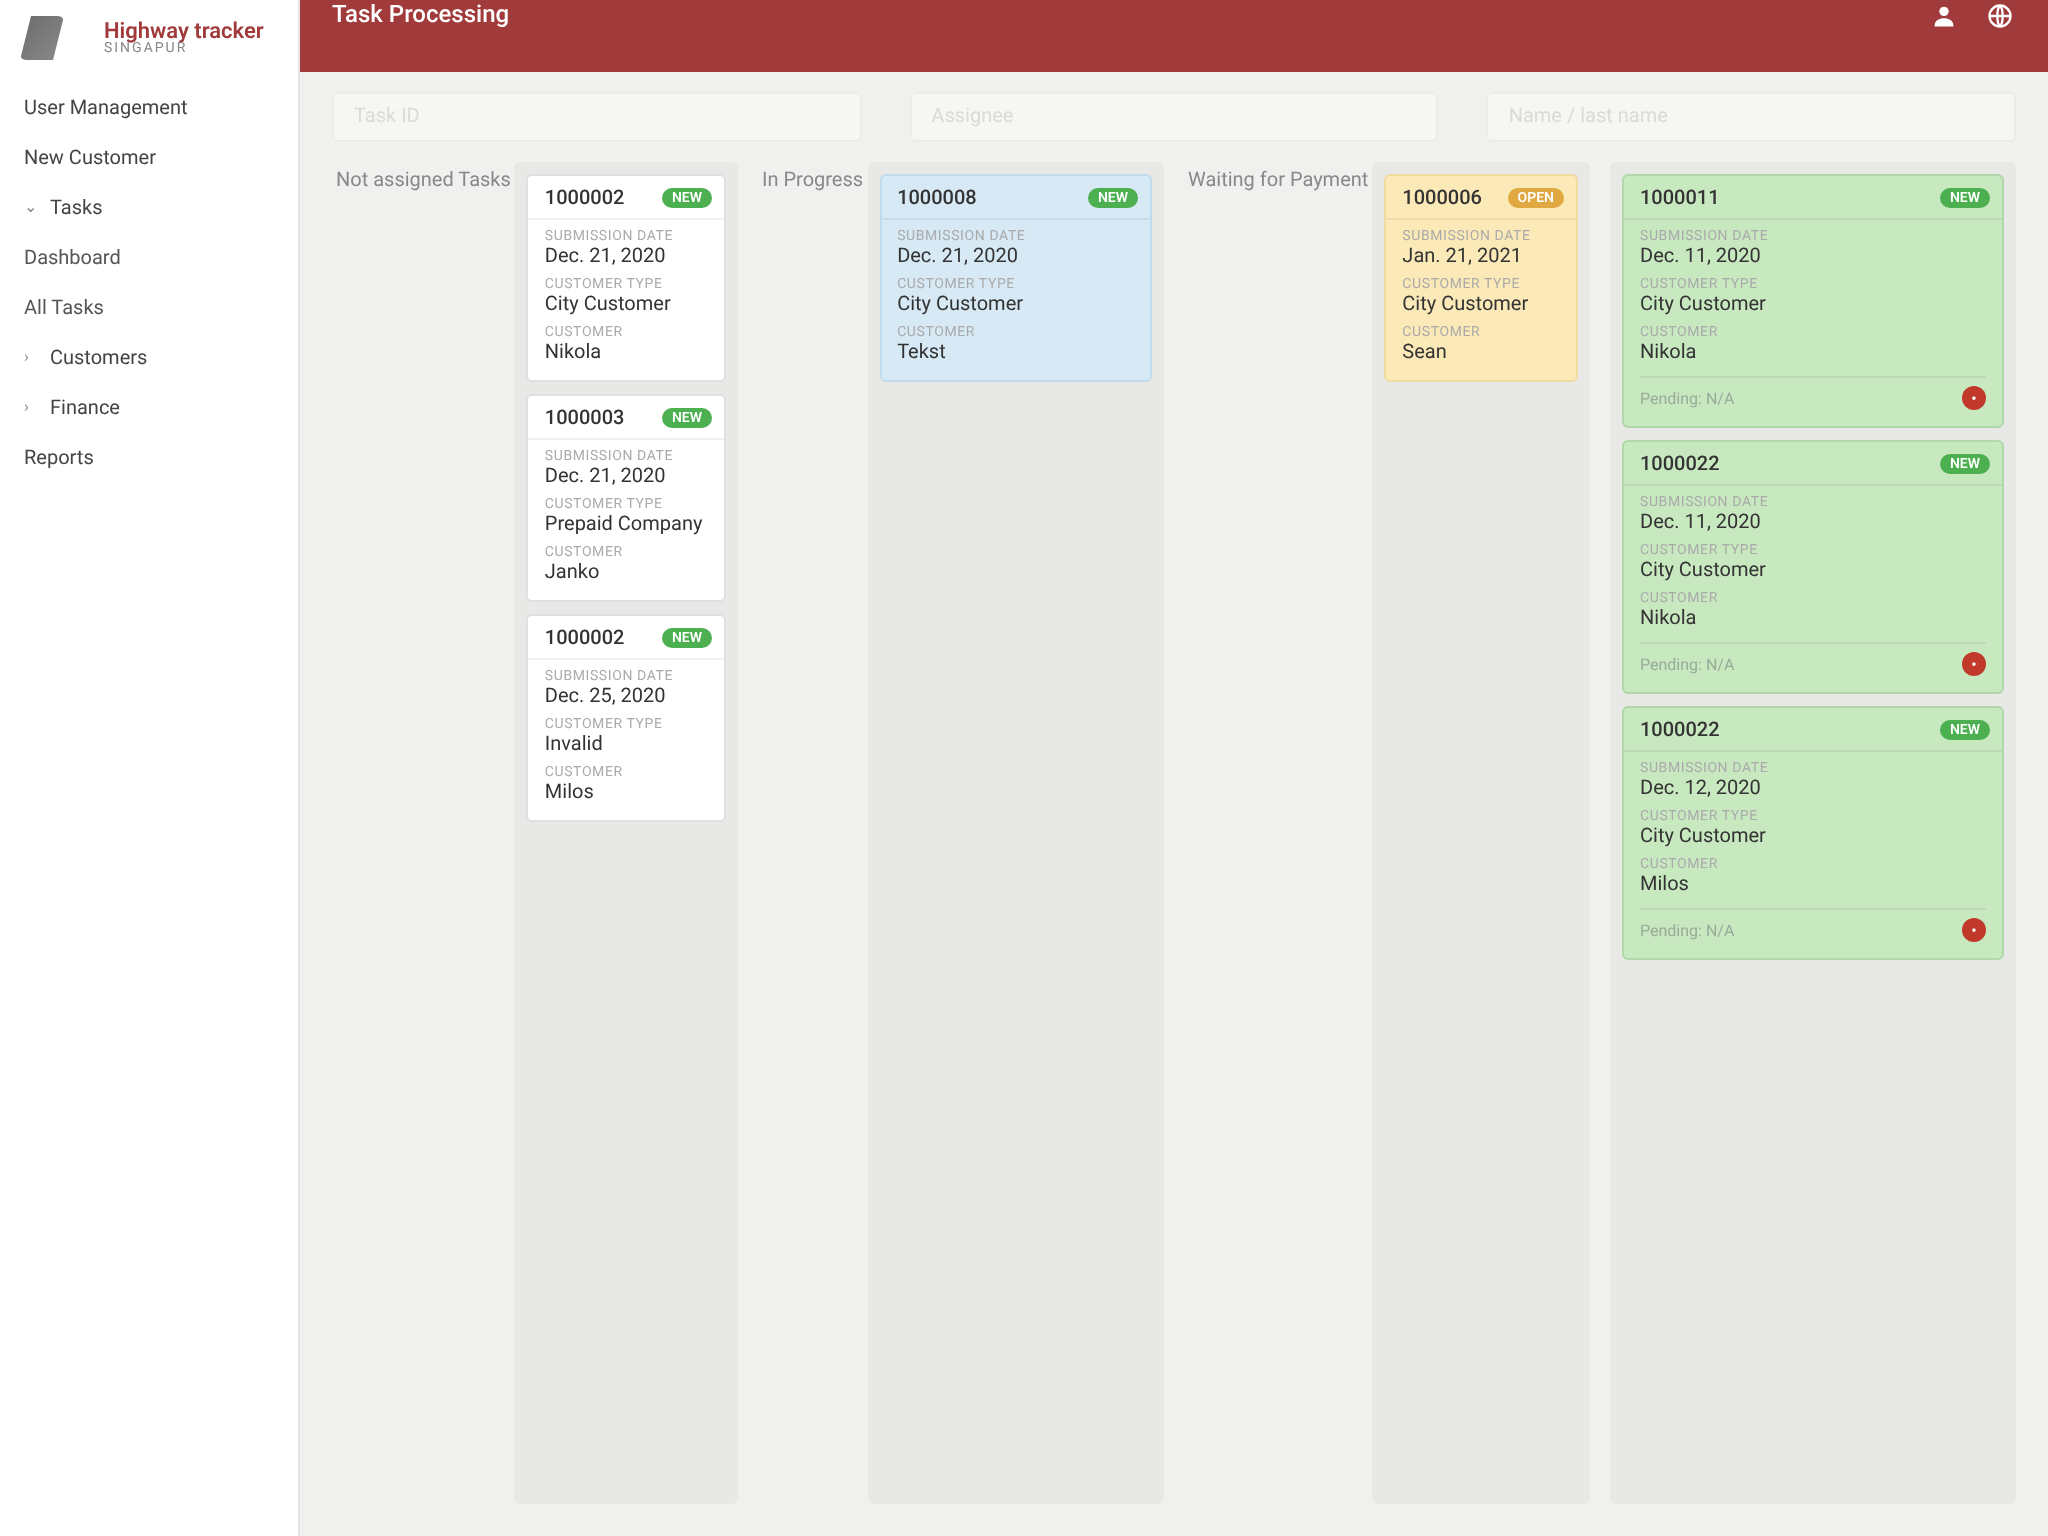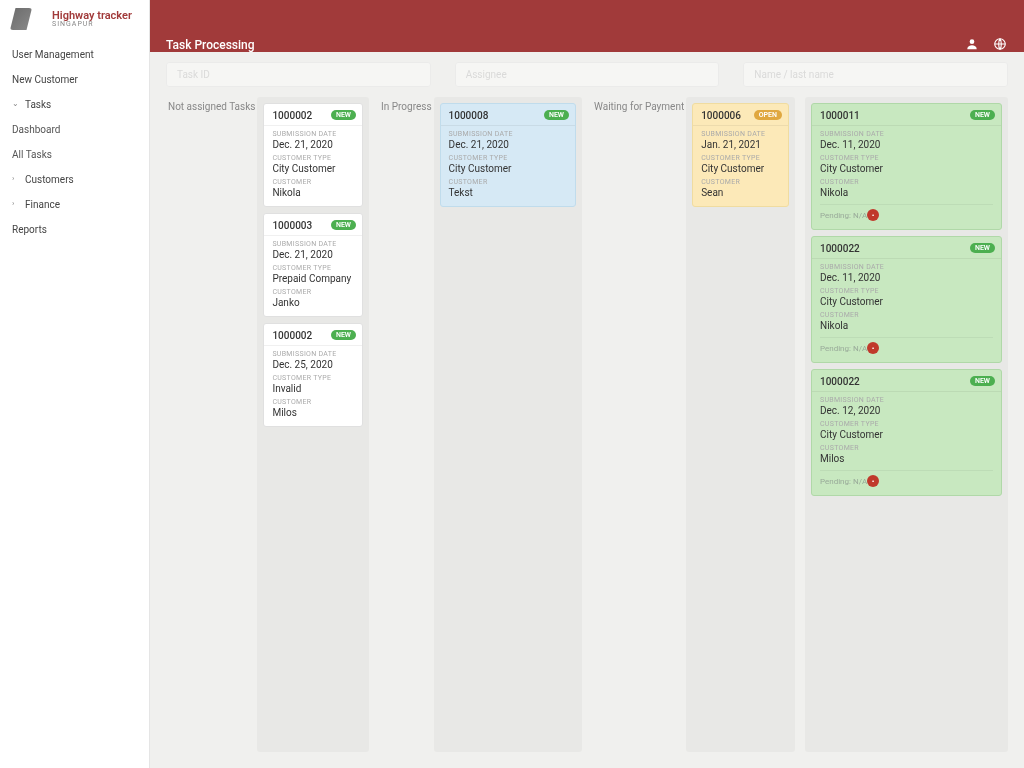--- a/index.html
+++ b/index.html
@@ -46,23 +46,23 @@
     align-items:flex-start;
     gap:5px;
   }
   .nav-item.sub { padding-left: 12px; color:#555; }
   .nav-item .caret { font-size:8px; color:#888; width:8px; }
   
   .main { flex:1; display:flex; flex-direction:column; }
   .topbar {
     background:#a13a3a;
     color:#fff;
-    height:52px;
-    display:flex;
-    align-items:flex-end;
+    height:36px;
+    display:flex;
+    align-items:flex-start;
     padding:0 16px;
     justify-content:space-between;
   }
   .topbar-title { font-size:12px; font-weight:500; }
   .topbar-icons { display:flex; gap:12px; align-items:center; }
   .topbar-icons .icon { width:16px; height:16px; display:flex; align-items:center; justify-content:center; font-size:12px; }
   .filters {
     padding:10px 16px;
     display:flex;
     gap:24px;
@@ -139,20 +139,21 @@
   .field-value {
     font-size:10px;
     color:#333;
     margin-top:1px;
   }
   .card-footer {
     margin-top:6px;
     padding-top:4px;
     border-top:1px solid rgba(0,0,0,0.05);
     display:flex;
+    justify-content:space-between;
     align-items:center;
     font-size:8px;
     color:#9a9;
   }
   .dot-btn {
     width:12px; height:12px;
     border-radius:50%;
     background:#c0392b;
     display:flex; align-items:center; justify-content:center;
     color:#fff; font-size:8px;

